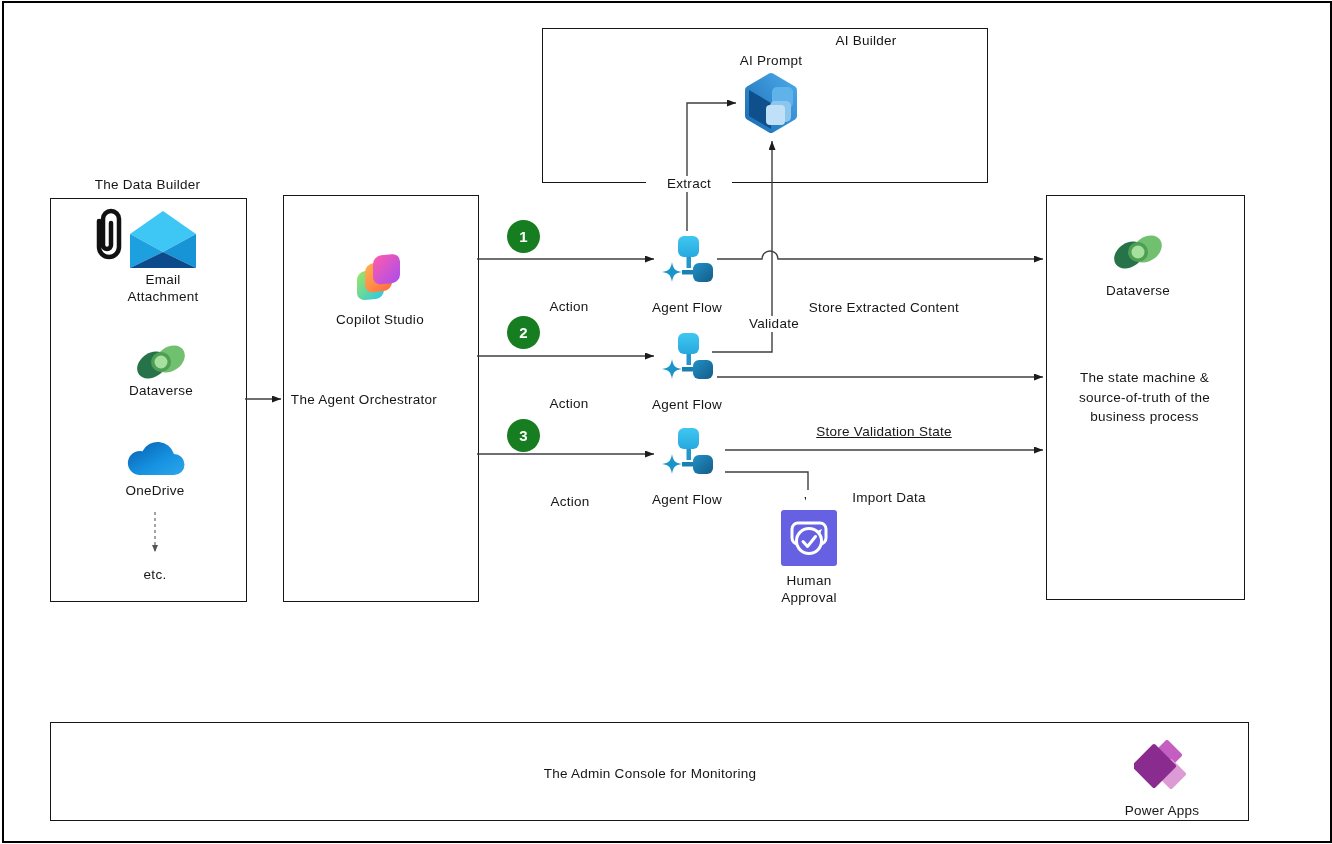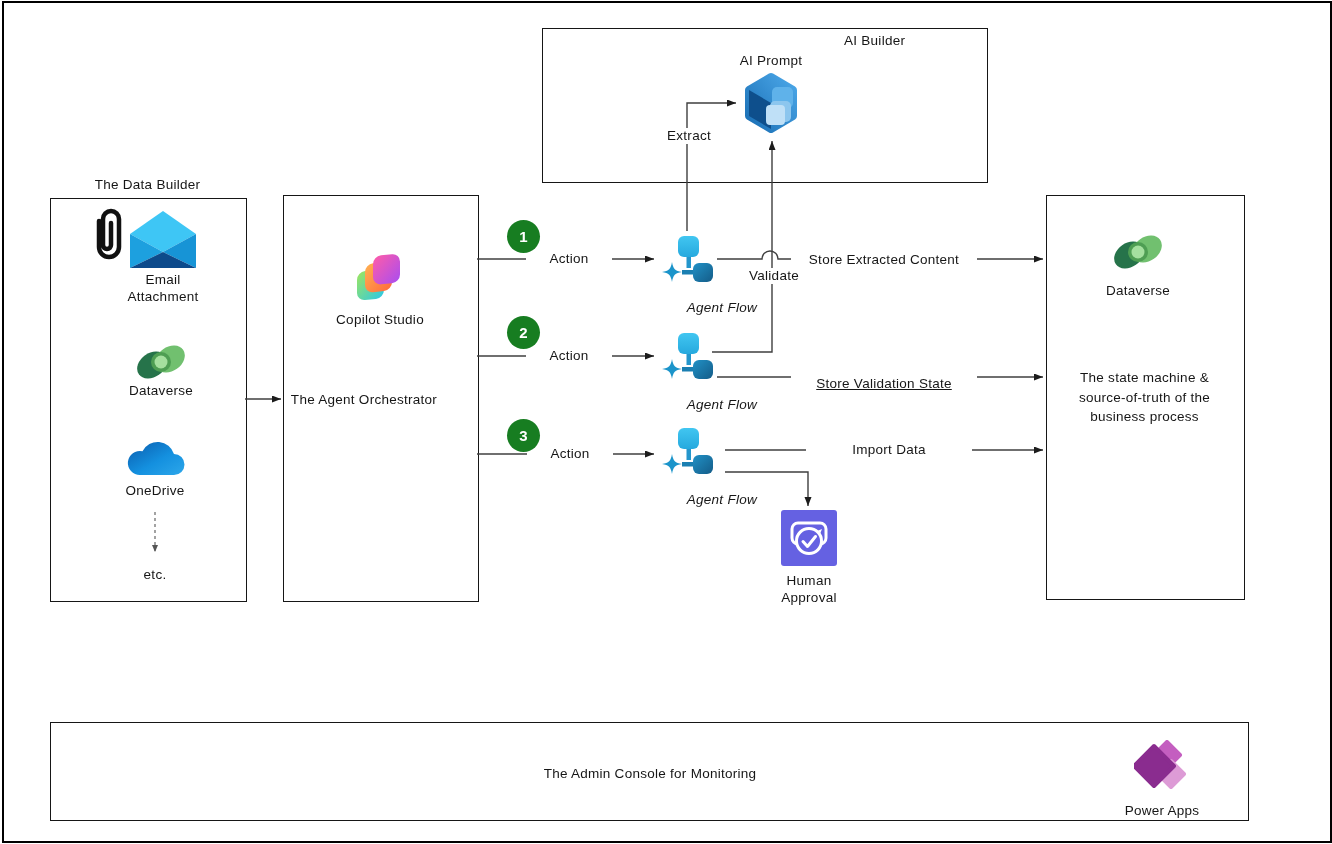--- a/index.html
+++ b/index.html
@@ -7,28 +7,28 @@
           font-family:"Liberation Sans","DejaVu Sans",sans-serif;color:#161616;
           font-size:13.5px;letter-spacing:.02em;}
   .frame{position:absolute;left:2px;top:1px;width:1326px;height:838px;border:2px solid #000;}
   .box{position:absolute;border:1px solid #161616;background:#fff;}
   #box-sources{left:50px;top:198px;width:195px;height:402px;}
   #box-copilot{left:283px;top:195px;width:194px;height:405px;}
   #box-aibuilder{left:542px;top:28px;width:444px;height:153px;}
   #box-dataverse{left:1046px;top:195px;width:197px;height:403px;}
   #box-admin{left:50px;top:722px;width:1197px;height:97px;}
   .lbl{position:absolute;text-align:center;line-height:17px;}
-  .edge-lbl{position:absolute;text-align:center;background:#fff;padding:0 3px;line-height:16px;z-index:5;}
+  .edge-lbl{position:absolute;text-align:center;background:#fff;padding:0 3px;line-height:16px;z-index:5;margin-top:48px;}
   .badge{position:absolute;width:33px;height:33px;border-radius:50%;
          background:var(--badge-green,#177D21);color:#fff;font-weight:bold;font-size:15px;
          display:flex;align-items:center;justify-content:center;z-index:6;letter-spacing:0;}
   #badge1{left:507px;top:220px}#badge2{left:507px;top:316px}#badge3{left:507px;top:419px}
   svg.icon{position:absolute;z-index:4;}
   #wires{position:absolute;left:0;top:0;width:1332px;height:844px;z-index:2;pointer-events:none;}
-  .af-label{position:absolute;width:140px;text-align:right;z-index:5;font-style:italic;}
+  .af-label{position:absolute;width:140px;text-align:center;z-index:5;}
 </style>
 </head>
 <body>
 
 <div id="canvas">
   <div class="frame"></div>
 
   <div class="box" id="box-sources"></div>
   <div class="box" id="box-copilot"></div>
   <div class="box" id="box-aibuilder"></div>
@@ -111,21 +111,21 @@
     </defs>
     <g transform="translate(0,5) skewY(-6)">
       <rect x="1" y="15" width="27" height="29" rx="8" fill="url(#cg3)"></rect>
       <rect x="9" y="8" width="27" height="29" rx="8" fill="url(#cg2)"></rect>
       <rect x="17" y="1" width="27" height="29" rx="8" fill="url(#cg1)"></rect>
     </g>
   </svg>
   <div class="lbl" style="left:300px;top:311px;width:160px;">Copilot Studio</div>
   <div class="lbl" style="left:283px;top:391px;width:162px;">The Agent Orchestrator</div>
 
-  <div class="lbl" style="left:844px;top:32px;width:120px;text-align:left;">AI Builder</div>
+  <div class="lbl" style="left:806px;top:32px;width:120px;text-align:center;">AI Builder</div>
   <div class="lbl" style="left:711px;top:52px;width:120px;">AI Prompt</div>
   <svg class="icon" style="left:740px;top:72px" width="62" height="62" viewBox="0 0 62 62">
     <defs>
         <linearGradient id="aig" x1="1" y1="0" x2="0" y2="1">
       <stop offset="0" stop-color="#4BA7E8"></stop>
           <stop offset="1" stop-color="#1A6FB5"></stop>
         </linearGradient>
       </defs>
     <polygon points="31,5 53,18 53,44 31,57 9,44 9,18" fill="url(#aig)" stroke="url(#aig)" stroke-width="8" stroke-linejoin="round"></polygon>
     <polygon points="31,31 9,18 9,44 31,57" fill="#0E4F8C"></polygon>

